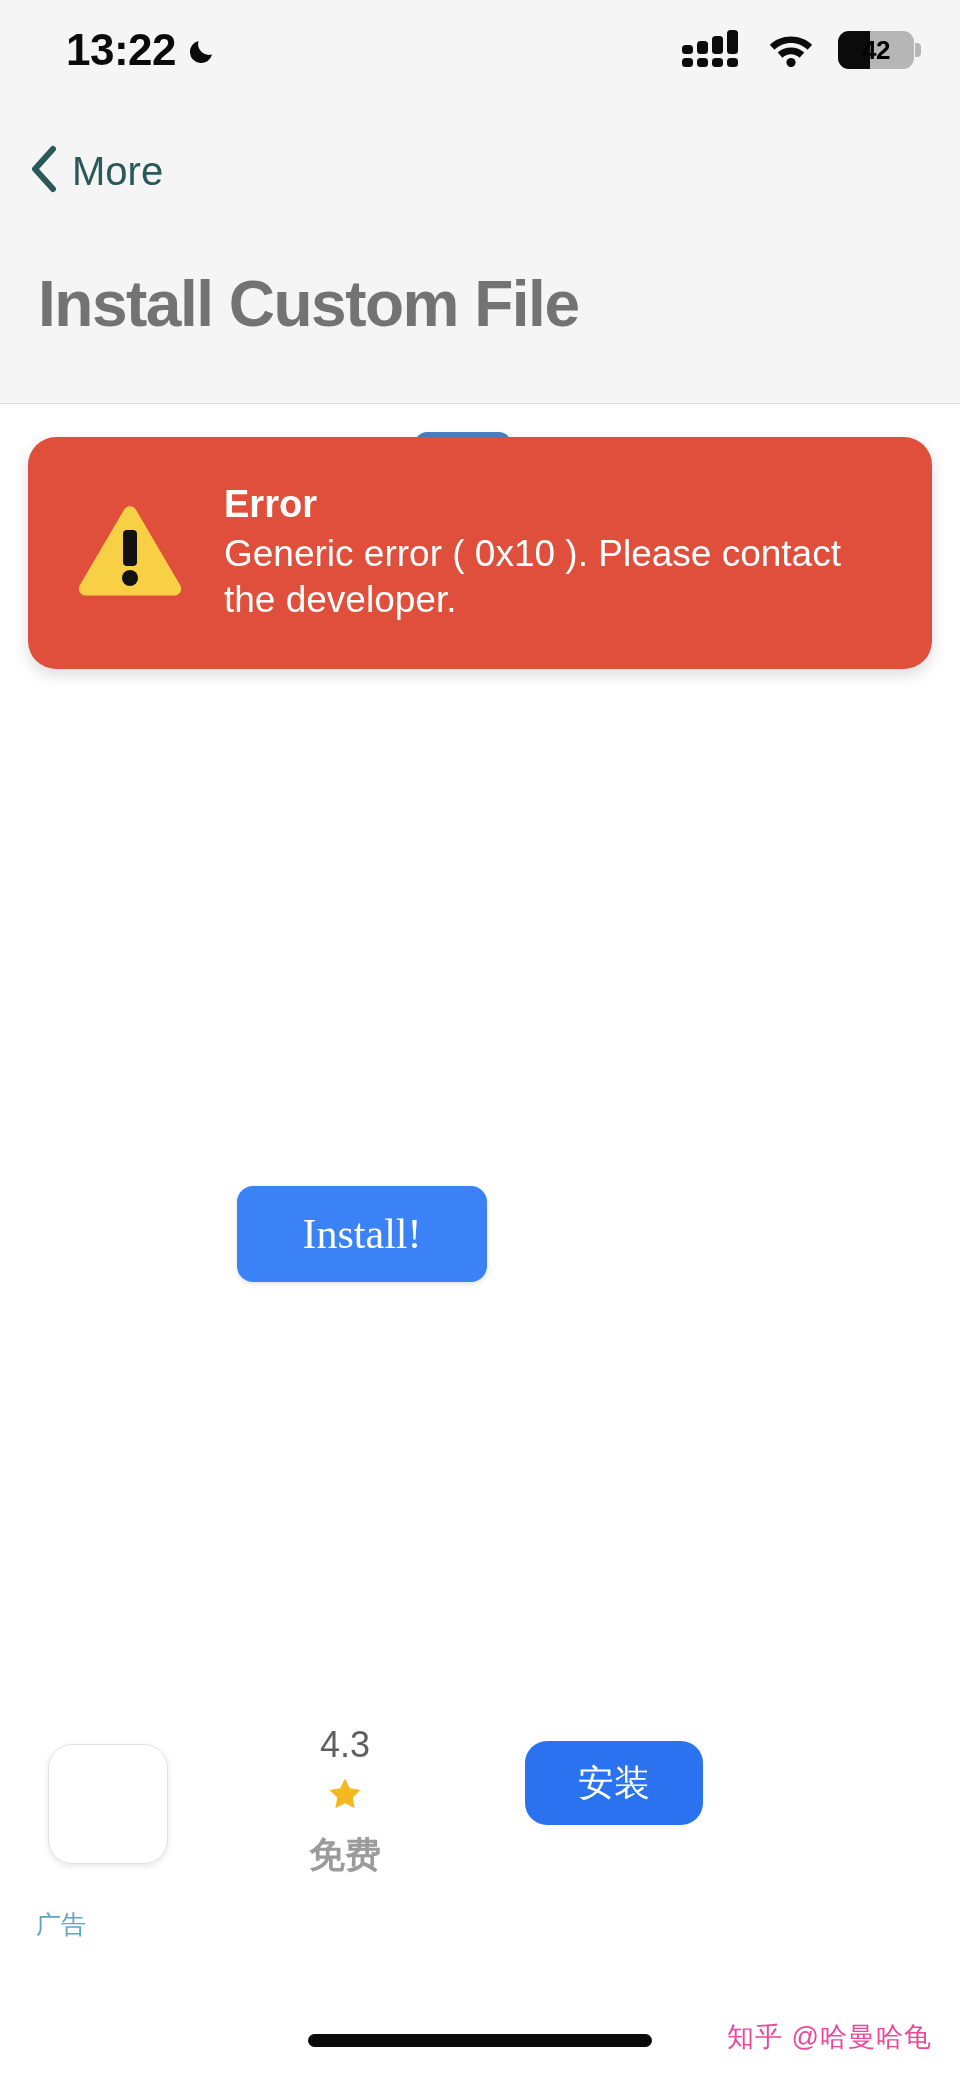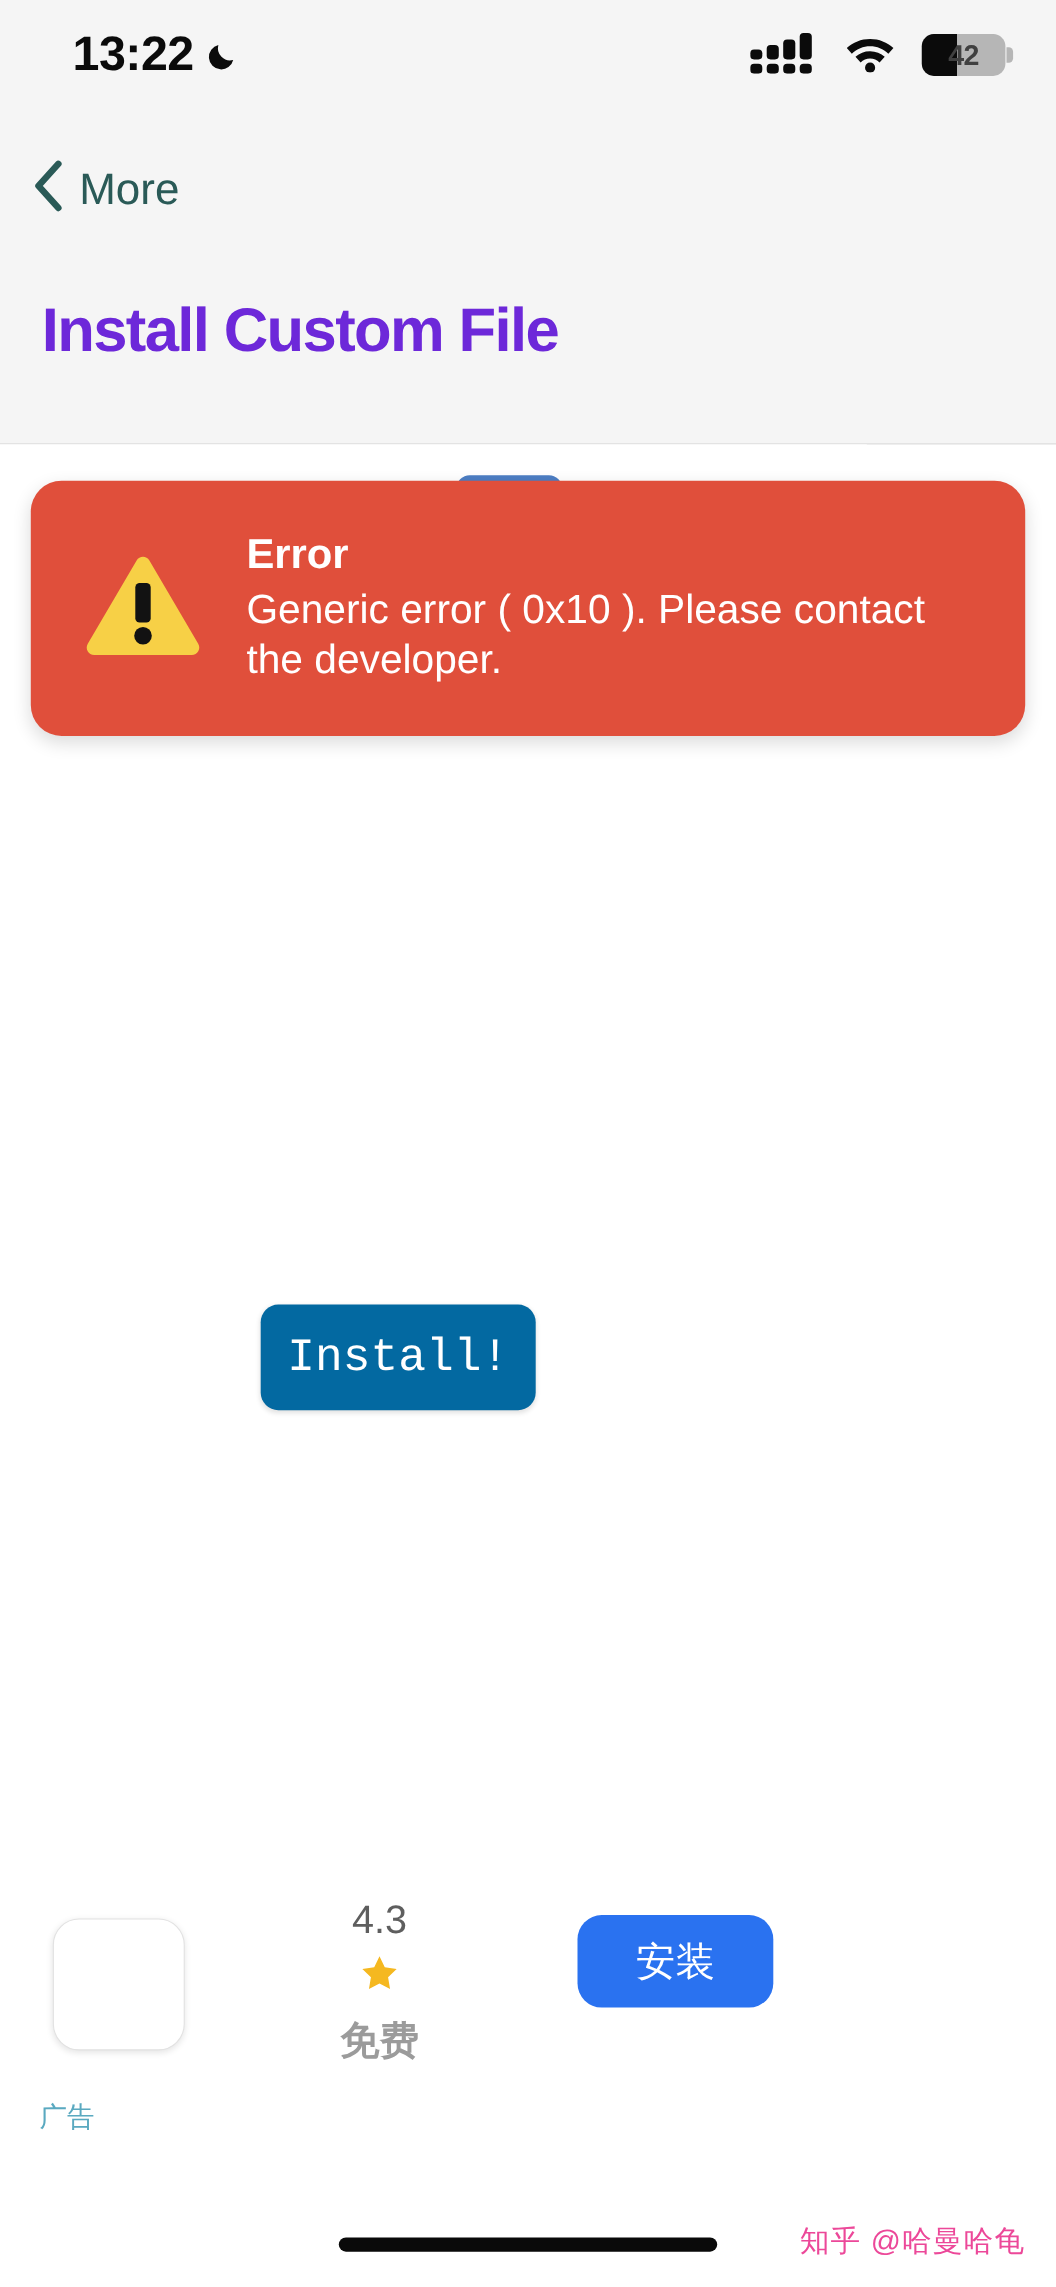--- a/index.html
+++ b/index.html
@@ -65,41 +65,41 @@
   }
   .battery-cap {
     position:absolute; right:-7px; top:12px;
     width:6px; height:14px;
     background:#b6b6b6;
     border-radius:0 4px 4px 0;
   }
   .battery-text {
     position:absolute; left:0; right:0; top:0; bottom:0;
     display:flex; align-items:center; justify-content:center;
-    font-size:26px; font-weight:700; color:#404040;
+    font-size:26px; font-weight:700; color:#000000;
     letter-spacing:-0.5px;
     font-family:"Liberation Sans", sans-serif;
   }
 
   
   .nav-back {
     position:absolute; left:28px; top:145px;
     display:flex; align-items:center; gap:14px;
     cursor:pointer;
   }
   .chevron-left { display:block; }
   .nav-back-label {
     font-size:40px; color:#2a5a57; line-height:1;
     font-family:"Liberation Sans", sans-serif;
   }
 
   
   .page-title {
     position:absolute; left:38px; top:272px;
-    font-size:56px; font-weight:700; color:#6d28d9;
+    font-size:64px; font-weight:700; color:#737373;
     letter-spacing:-1.5px; line-height:1;
     white-space:nowrap;
     font-family:"Liberation Sans", sans-serif;
   }
 
   
   .content {
     position:absolute; left:0; top:404px;
     width:788px; height:1675px;
     background:#ffffff;
@@ -143,26 +143,26 @@
   .error-message {
     font-size:37px; font-weight:400; color:#ffffff;
     line-height:1.25;
     font-family:"Liberation Sans", sans-serif;
   }
 
   
   .install-button {
     position:absolute; left:237px; top:782px;
     width:250px; height:96px;
-    background:#0369a1;
+    background:#3b82f6;
     border:none;
     border-radius:16px;
     color:#ffffff;
     font-size:42px;
-    font-family:Liberation Mono, monospace;
+    font-family:Liberation Serif, serif;
     cursor:pointer;
     box-shadow:0 2px 5px rgba(0,0,0,0.12);
   }
 
   
   .ad-banner {
     position:absolute; left:0; top:1708px;
     width:960px; height:280px;
     background:#ffffff;
   }

